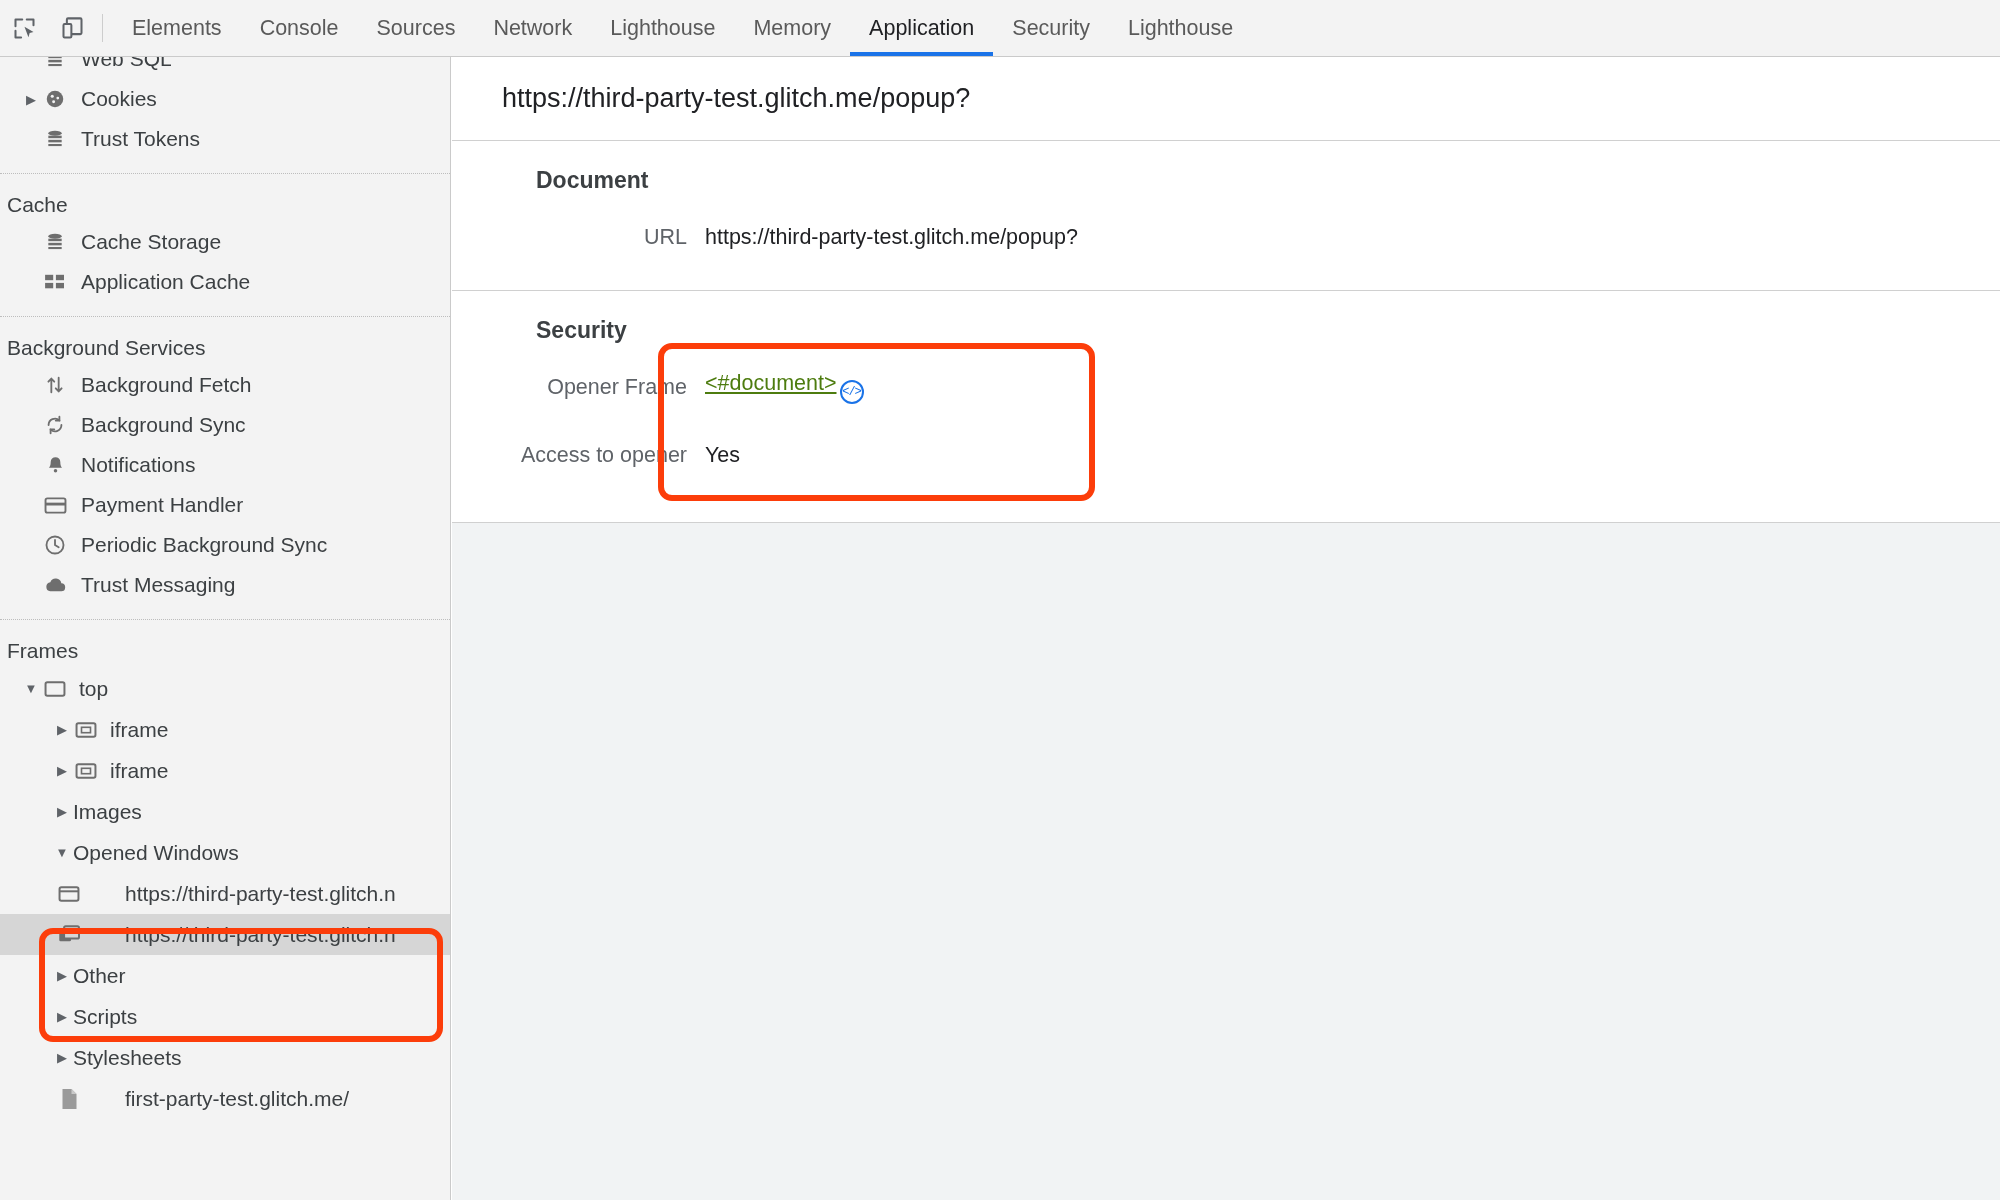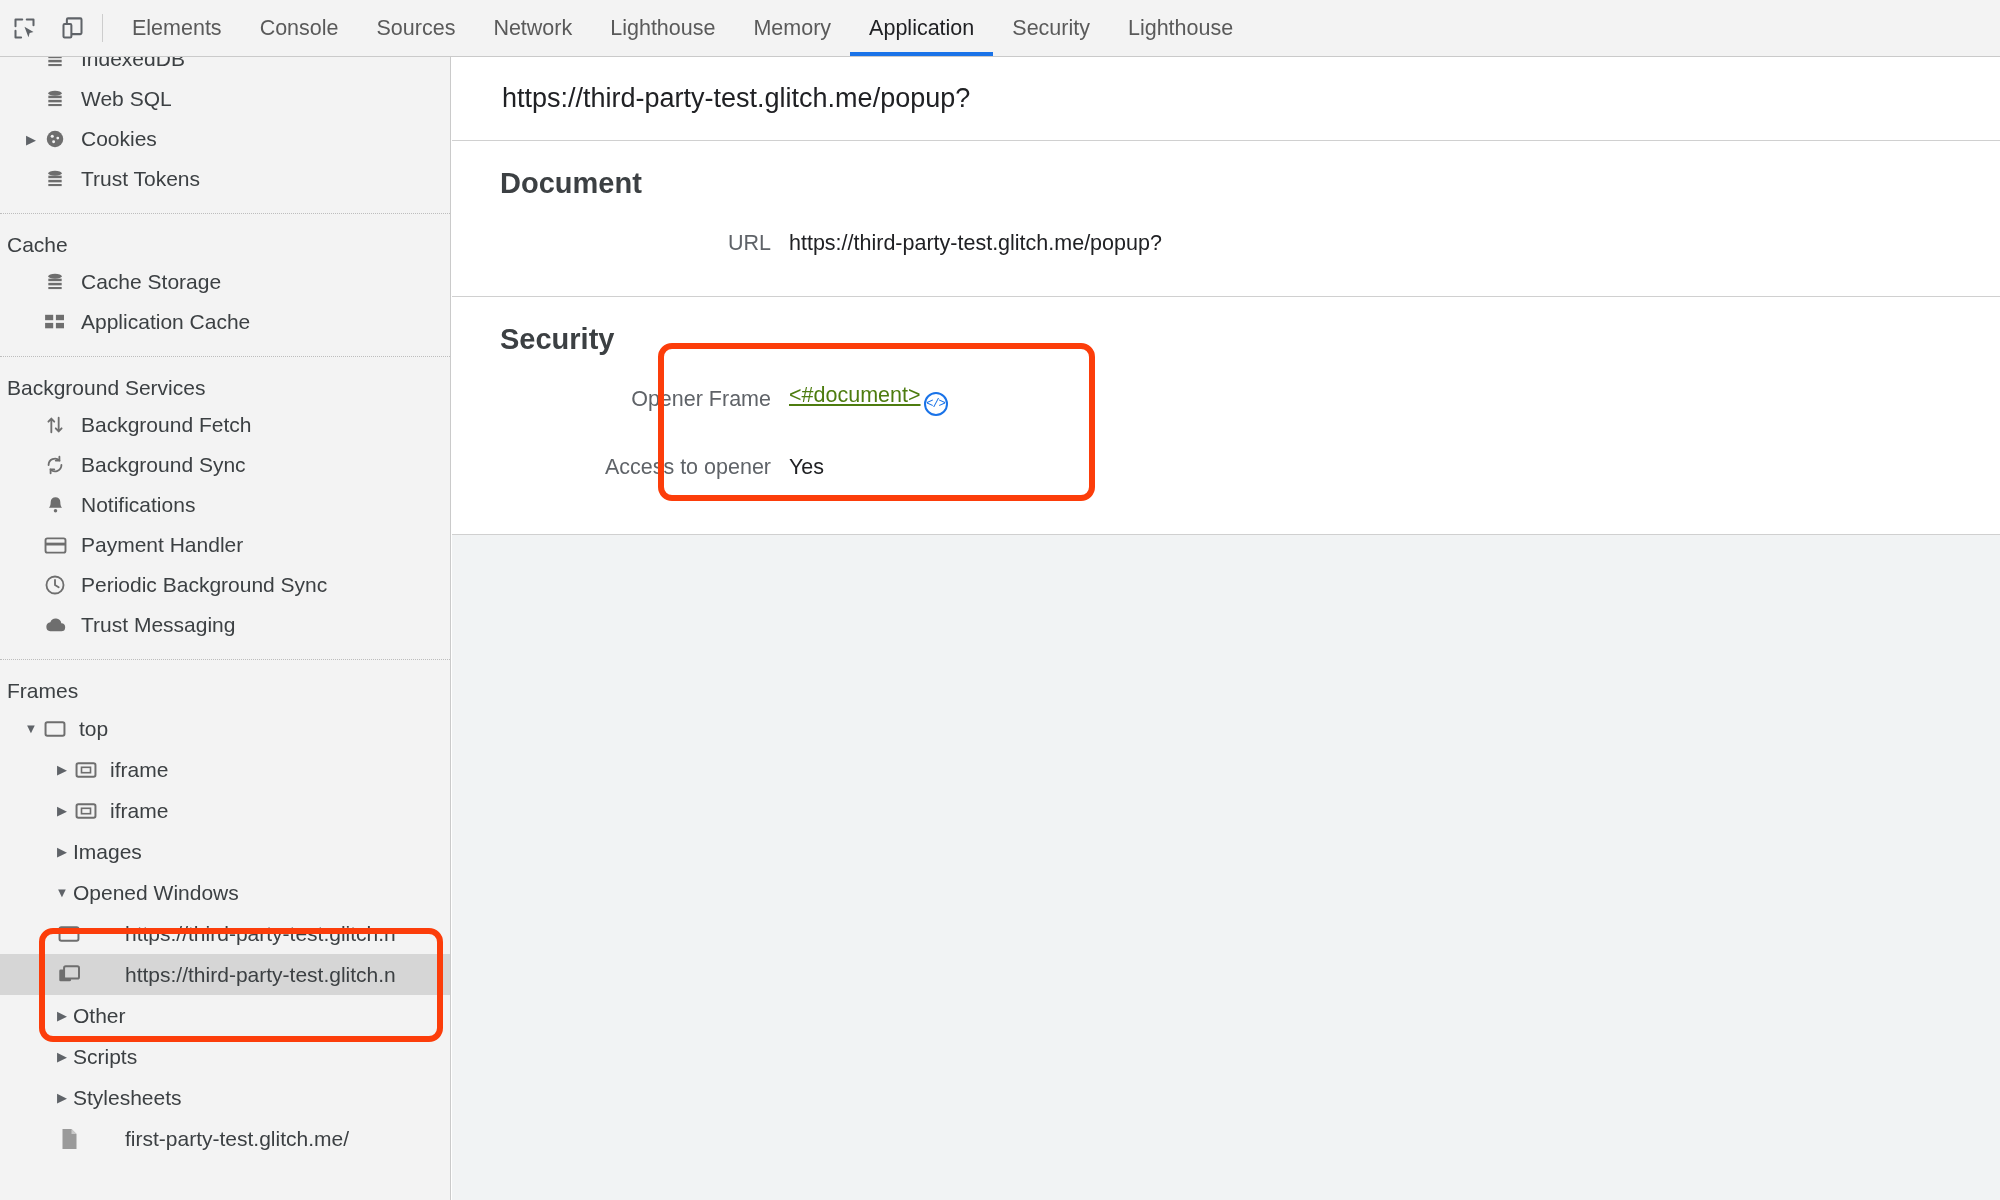--- a/index.html
+++ b/index.html
@@ -112,33 +112,32 @@
     font-size: 27px; color: #202124;
     border-bottom: 1px solid #d0d0d0;
     background: #ffffff;
   }
   .section-block {
     border-bottom: 1px solid #d0d0d0;
     padding: 26px 0 30px 0;
     background: #ffffff;
   }
   .section-title {
-    font-size: 29px; font-weight: bold; color: #3c4043;
-    padding-left: 48px; margin-bottom: 20px;
+    font-size: 23px; font-weight: bold; color: #3c4043;
+    padding-left: 84px; margin-bottom: 20px;
   }
   .kv-row {
     display: flex; align-items: center;
     min-height: 46px;
     font-size: 21.5px;
   }
   .kv-key {
-    width: 305px; text-align: right;
+    width: 253px; text-align: right;
     color: #5f6368; padding-right: 18px;
     flex: 0 0 auto;
-    margin-left: 32px;
   }
   .kv-val { color: #202124; }
   .kv-link {
     color: #4d7c0f; text-decoration: underline;
   }
   .codeicon {
     display: inline-flex; align-items: center; justify-content: center;
     width: 24px; height: 24px; border-radius: 50%;
     border: 2px solid #1a73e8; color: #1a73e8;
     font-size: 12px; font-family: "Liberation Mono", monospace;
@@ -214,31 +213,20 @@
   <div class="side-group" style="margin-top:-18px;">
     <div class="side-item">
       <span class="ico">
         <svg width="22" height="20" viewBox="0 0 24 24">
             <ellipse cx="12" cy="5" rx="8" ry="3" fill="#6e6e6e"></ellipse>
             <rect x="4" y="8" width="16" height="3" fill="#6e6e6e"></rect>
             <rect x="4" y="13" width="16" height="3" fill="#6e6e6e"></rect>
             <rect x="4" y="18" width="16" height="2.5" fill="#6e6e6e"></rect>
           </svg>
       </span>
-      <span>IndexedDB</span>
-    </div>
-    <div class="side-item">
-      <span class="ico">
-        <svg width="22" height="20" viewBox="0 0 24 24">
-            <ellipse cx="12" cy="5" rx="8" ry="3" fill="#6e6e6e"></ellipse>
-            <rect x="4" y="8" width="16" height="3" fill="#6e6e6e"></rect>
-            <rect x="4" y="13" width="16" height="3" fill="#6e6e6e"></rect>
-            <rect x="4" y="18" width="16" height="2.5" fill="#6e6e6e"></rect>
-          </svg>
-      </span>
       <span>Web SQL</span>
     </div>
     <div class="side-item has-arrow">
       <span class="arrow">▶</span>
       <span class="ico">
         <svg width="22" height="22" viewBox="0 0 24 24">
             <circle cx="12" cy="12" r="9" fill="#6e6e6e"></circle>
             <circle cx="9" cy="9" r="1.7" fill="#f3f3f3"></circle>
             <circle cx="15" cy="11" r="1.5" fill="#f3f3f3"></circle>
             <circle cx="10.5" cy="15" r="1.6" fill="#f3f3f3"></circle>

